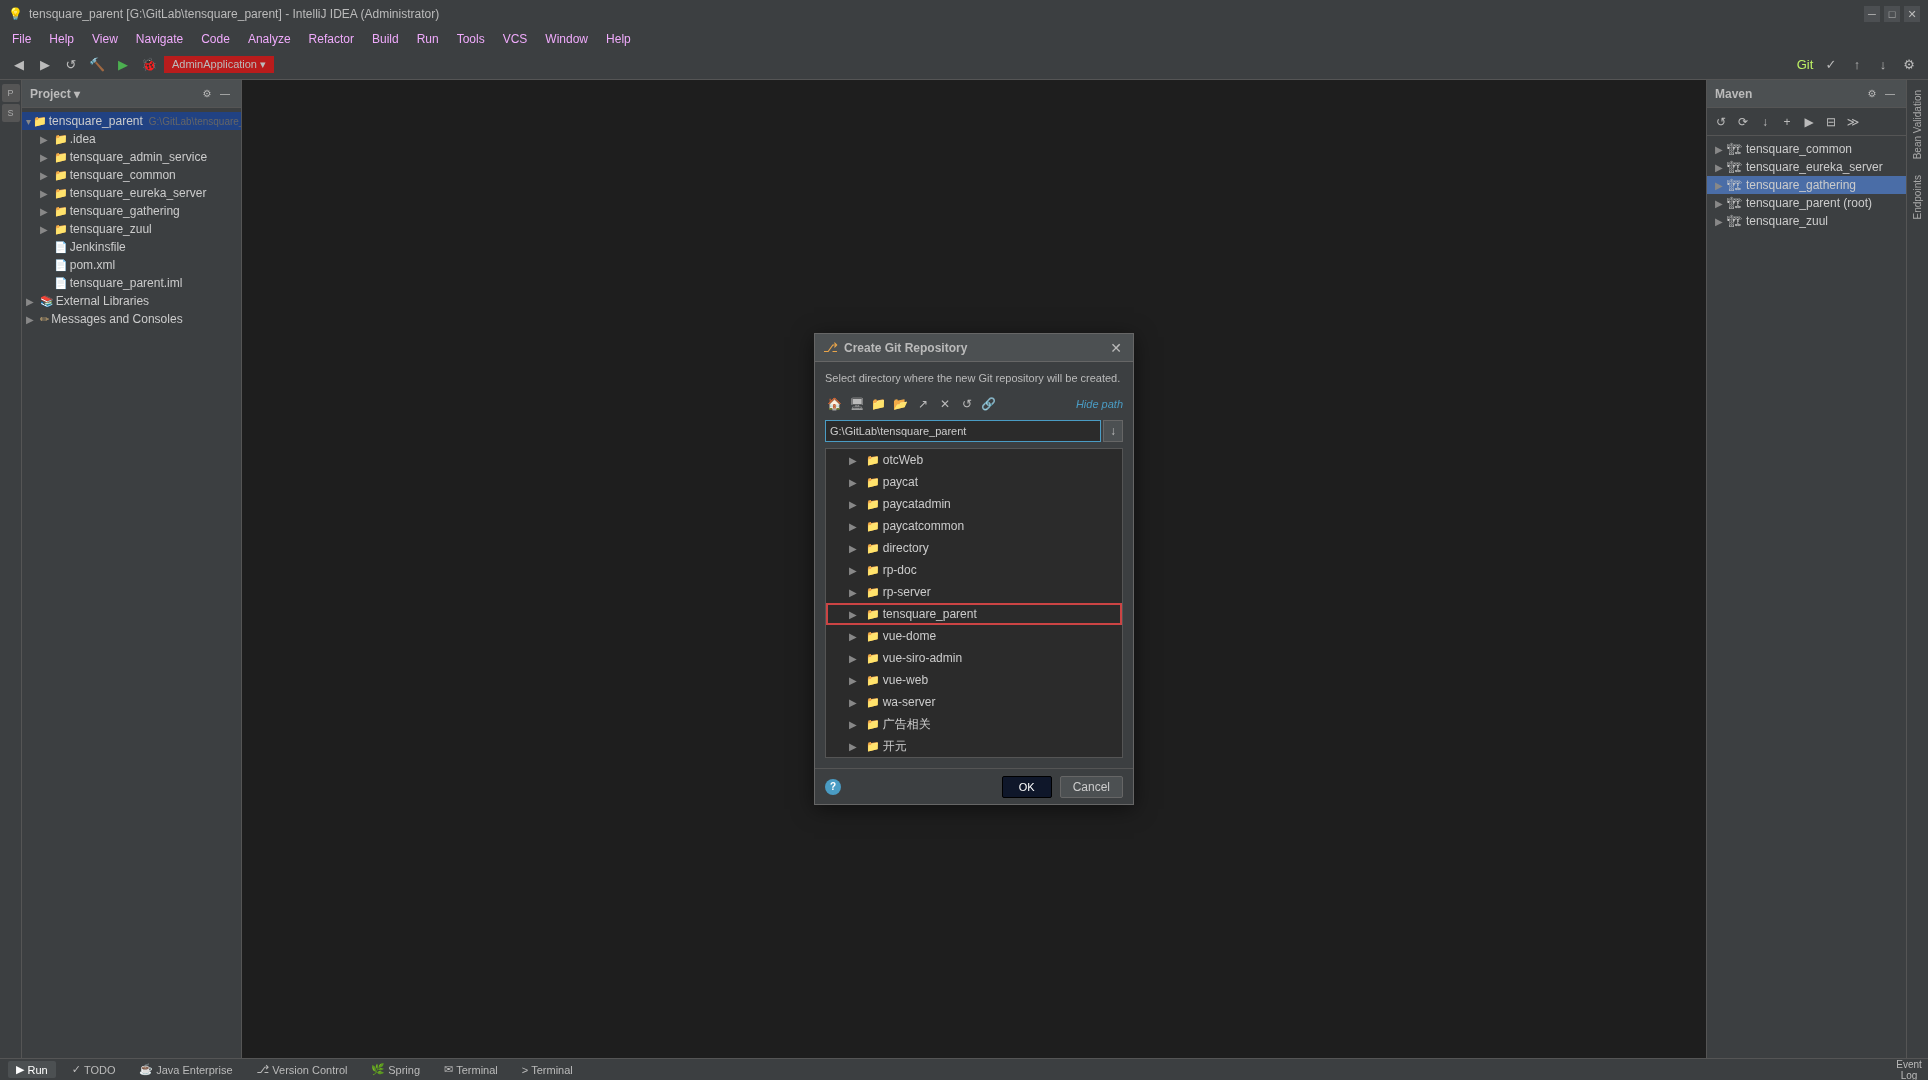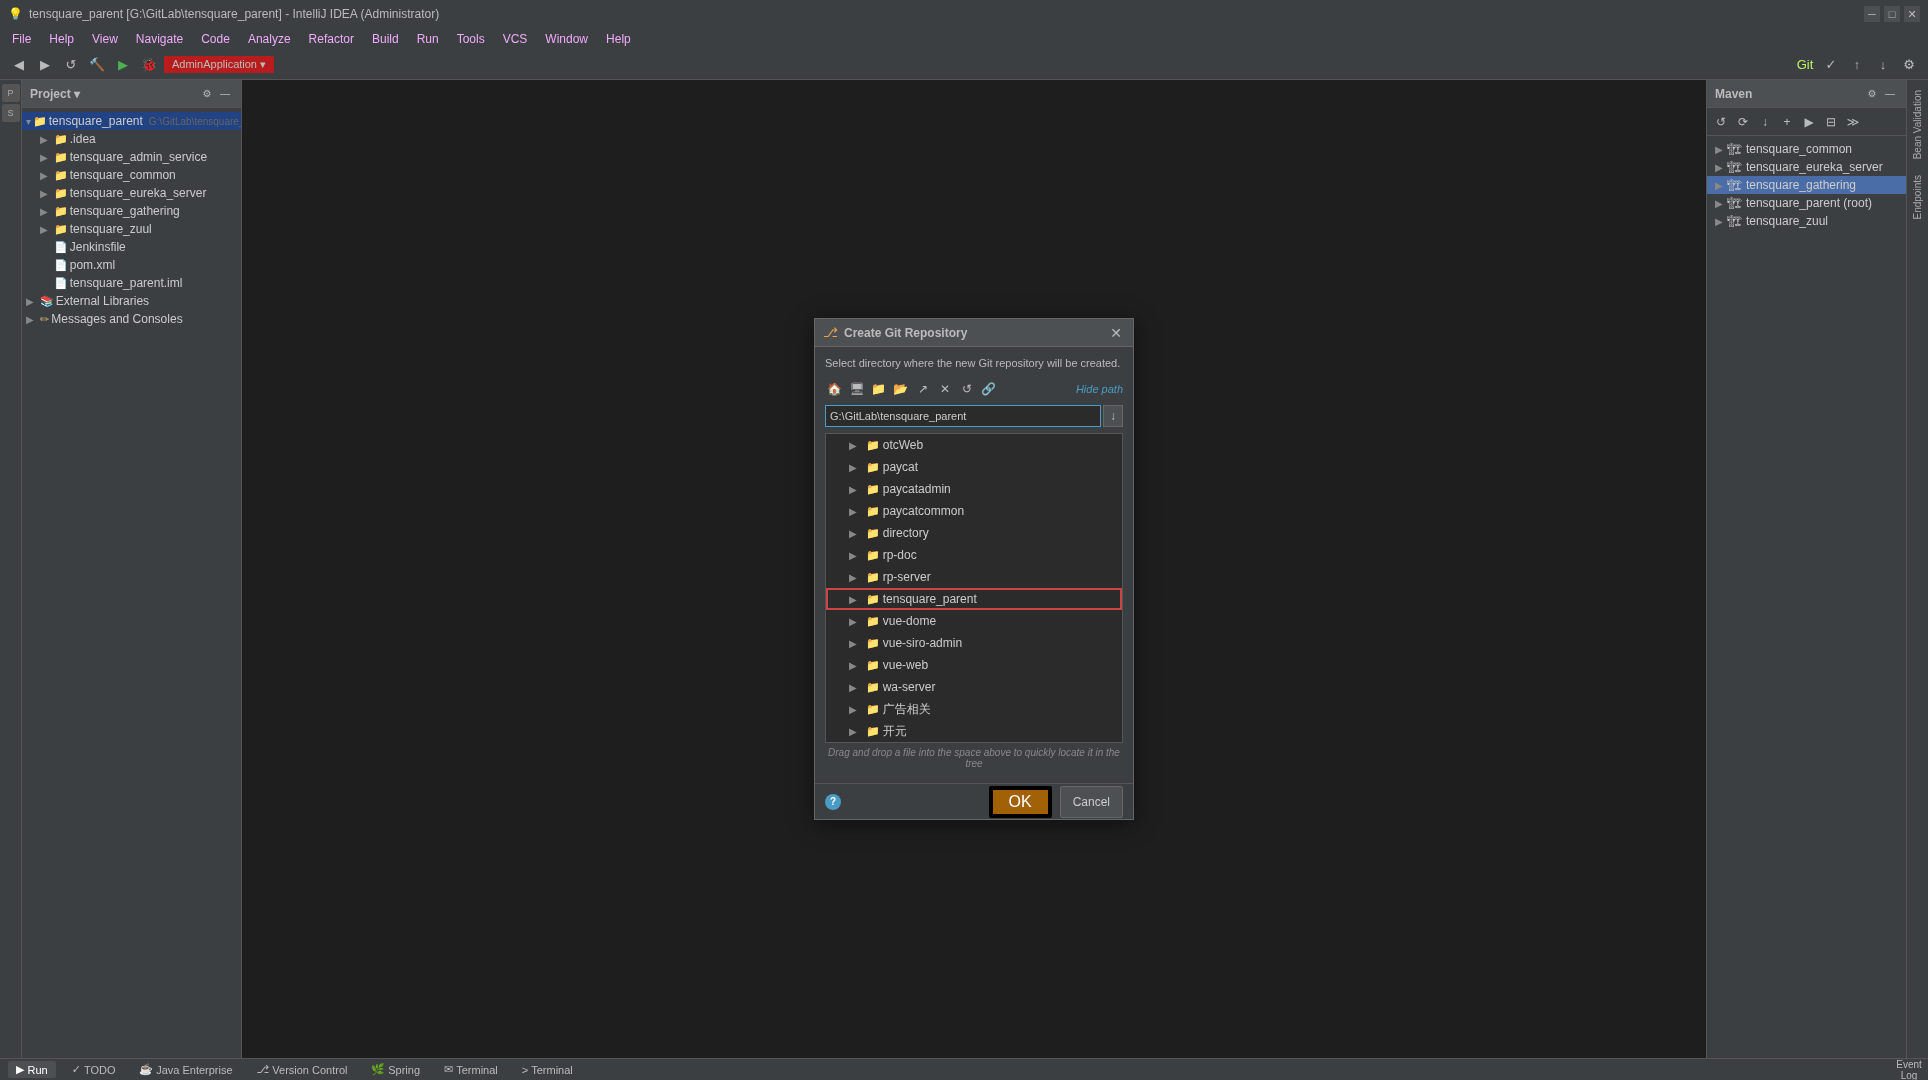--- a/index.html
+++ b/index.html
@@ -374,25 +374,25 @@
       align-items: center;
       justify-content: space-between;
       padding: 0 10px;
       border-top: 1px solid #555;
     }
     .dialog-footer-right {
       display: flex;
       gap: 8px;
     }
     .btn-ok {
-      background: #a16207;
-      border: 4px solid #000000;
+      background: #0f172a;
+      border: 1px solid #000000;
       color: white;
       padding: 3px 16px;
-      font-size: 16px;
+      font-size: 11px;
       cursor: pointer;
       border-radius: 2px;
     }
     .btn-cancel {
       background: #4C5052;
       border: 1px solid #666;
       color: #CCCCCC;
       padding: 3px 12px;
       font-size: 12px;
       cursor: pointer;
@@ -667,21 +667,20 @@
               <span>广告相关</span>
             </div>
             <div class="file-tree-item">
               <span class="ft-indent"></span>
               <span class="ft-arrow">▶</span>
               <span class="ft-folder">📁</span>
               <span>开元</span>
             </div>
           </div>
 
-          <div class="drag-hint">Drag and drop a file into the space above to quickly locate it in the tree</div>
         </div>
 
         <div class="dialog-footer">
           <div class="help-icon">?</div>
           <div class="dialog-footer-right">
             <button class="btn-ok">OK</button>
             <button class="btn-cancel">Cancel</button>
           </div>
         </div>
       </div>

